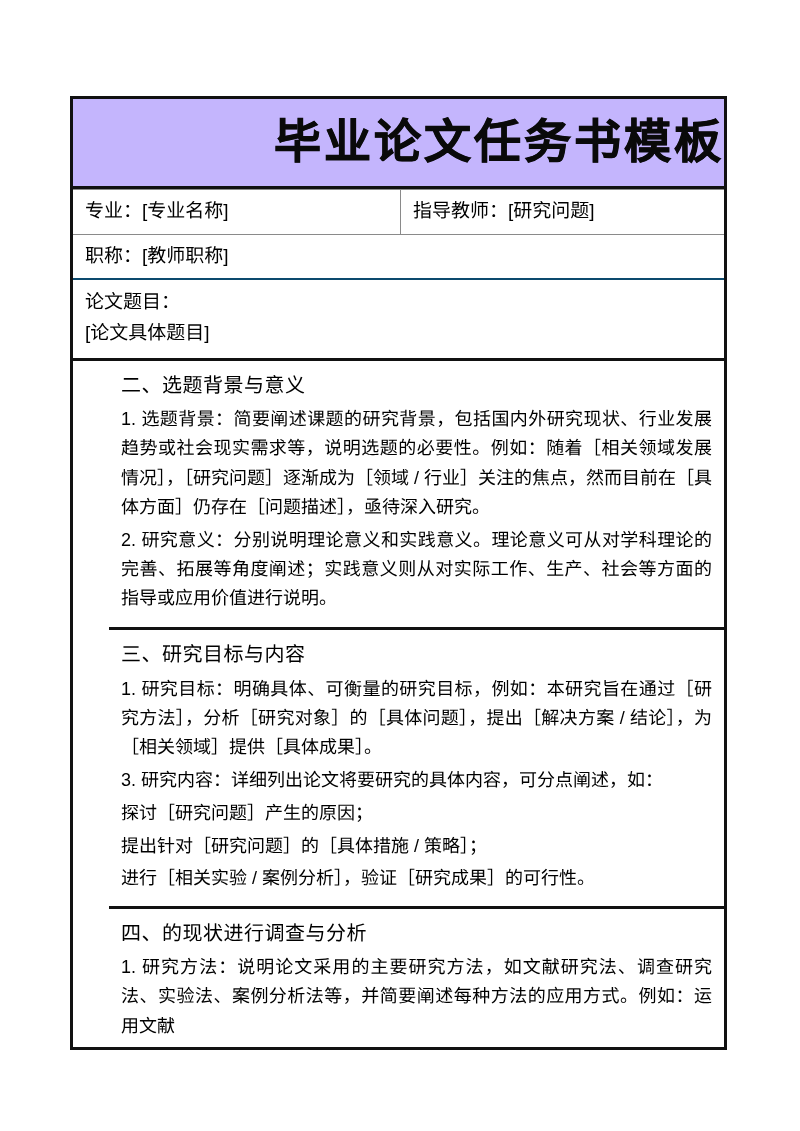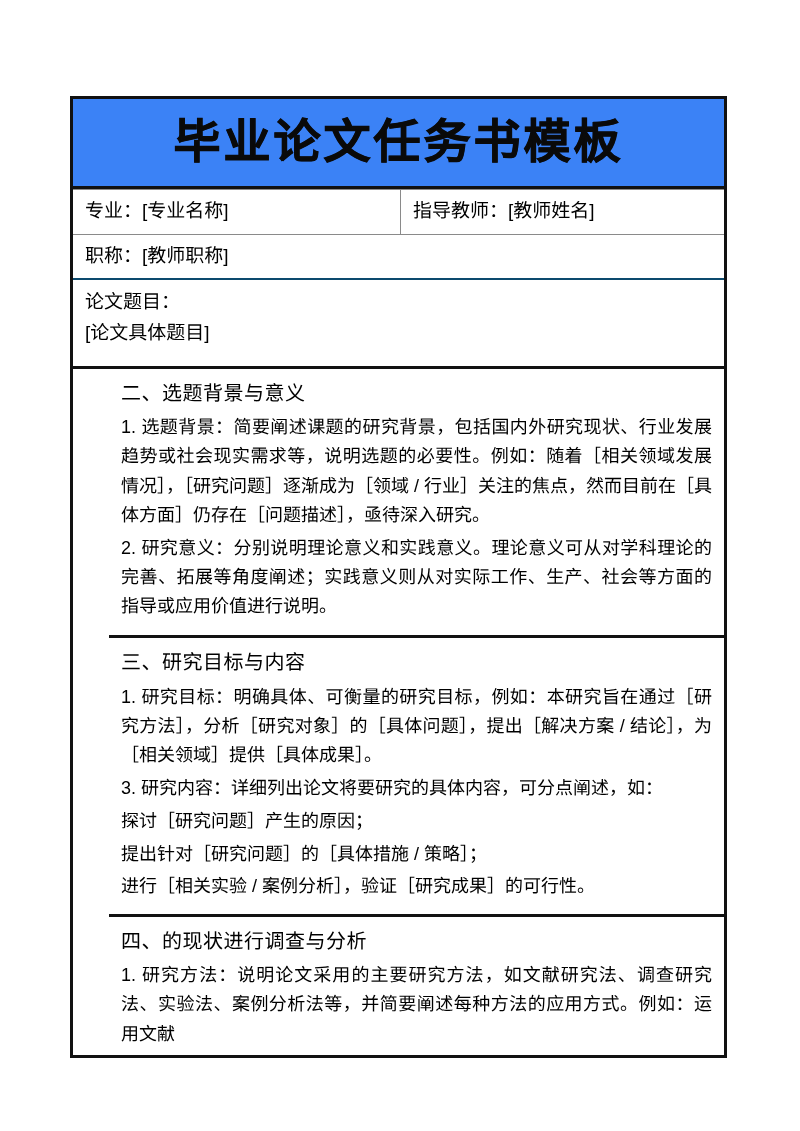--- a/index.html
+++ b/index.html
@@ -36,22 +36,22 @@
     border: 3px solid #111111;
     border-bottom: 3px solid #111111;
     background: #ffffff;
     overflow: hidden;
   }
 
   
   .title-row {
     border-bottom: 3px solid #111111;
     padding: 14px 0 16px 0;
-    text-align: center;
-    background: #3b82f6;
+    text-align: right;
+    background: #c4b5fd;
   }
   .doc-title {
     font-family: "DejaVu Serif", "Liberation Serif", serif;
     font-weight: 700;
     font-size: 47px;
     line-height: 1.22;
     letter-spacing: 3px;
     color: #0a0a0a;
     white-space: nowrap;
     -webkit-text-stroke: 0.7px #0a0a0a;
@@ -86,21 +86,21 @@
   }
   .info-cell.full {
     width: 100%;
     flex: 1 1 auto;
     border-right: none;
   }
 
   
   .subject-block {
     box-sizing: border-box;
-    padding: 7px 12px 17px 12px;
+    padding: 7px 12px 9px 12px;
     border-bottom: 3px solid #111111;
     font-family: "Liberation Sans", "DejaVu Sans", sans-serif;
     font-size: 19px;
     line-height: 1.62;
   }
   .subject-line {
     white-space: nowrap;
   }
 
   
@@ -144,21 +144,21 @@
 
     <div class="title-row">
       <div class="doc-title">毕业论文任务书模板</div>
     </div>
 
     <div class="info-row">
     </div>
 
     <div class="info-row">
       <div class="info-cell left">专业：[专业名称]</div>
-      <div class="info-cell right">指导教师：[教师姓名]</div>
+      <div class="info-cell right">指导教师：[研究问题]</div>
     </div>
 
     <div class="info-row last-info">
       <div class="info-cell full">职称：[教师职称]</div>
     </div>
 
     <div class="subject-block">
       <div class="subject-line">论文题目：</div>
       <div class="subject-line">[论文具体题目]</div>
     </div>

